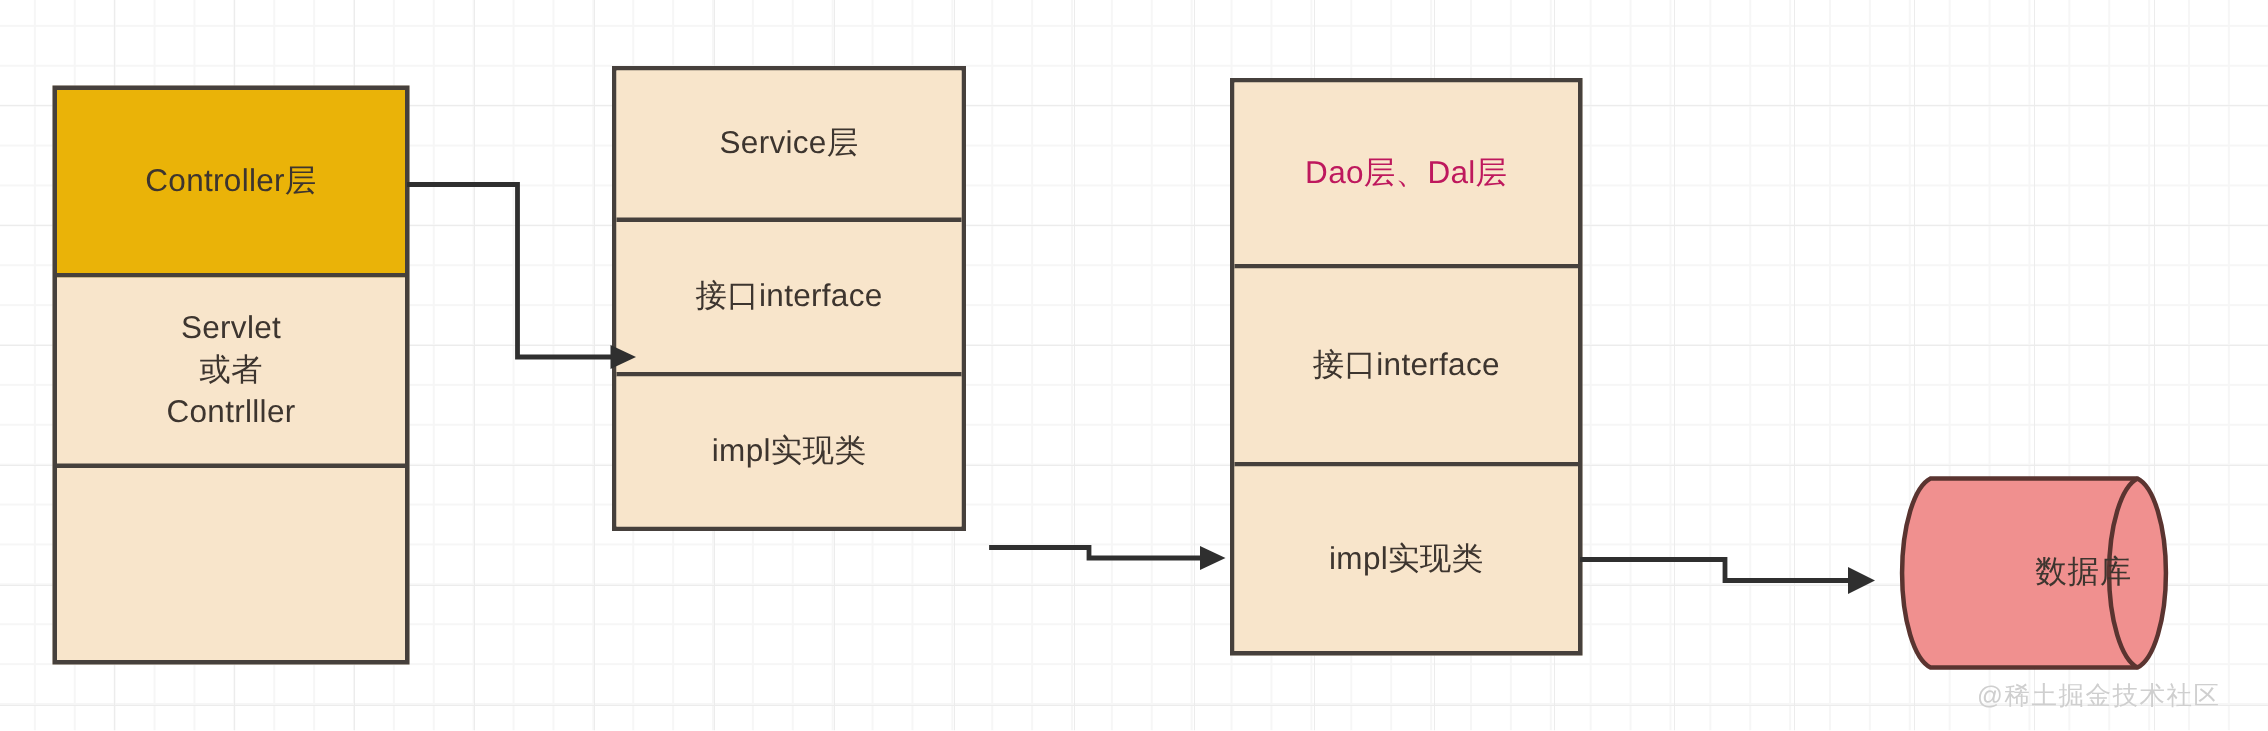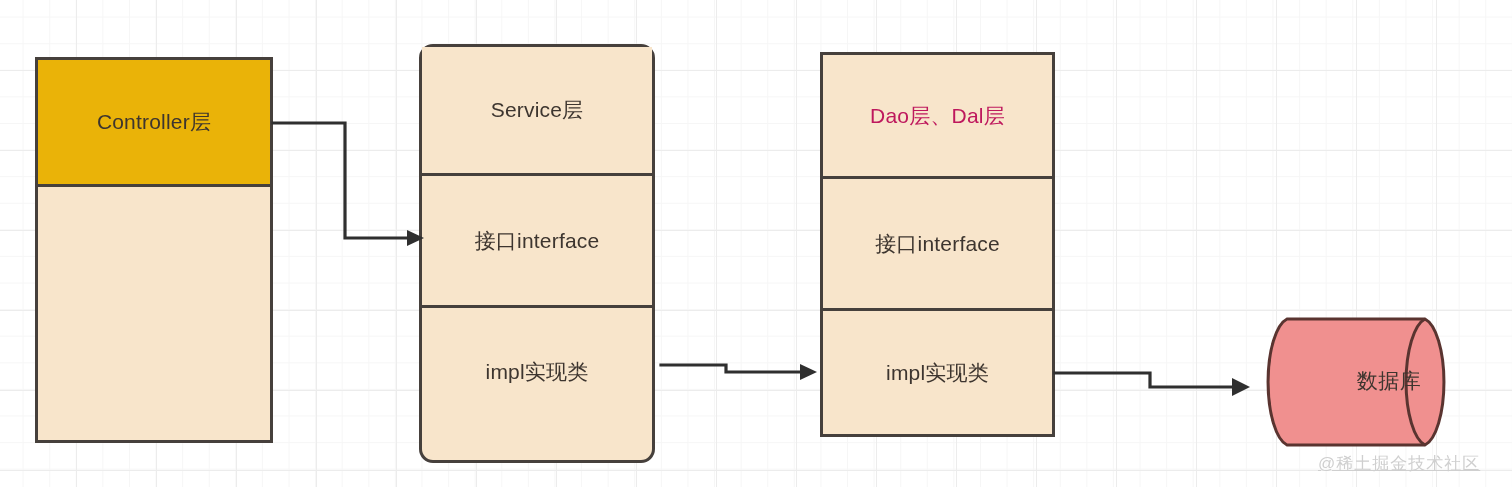--- a/index.html
+++ b/index.html
@@ -102,23 +102,26 @@
   }
 </style>
 </head>
 <body>
 
 <div id="canvas">
 
   <div id="stacks">
       <div class="stack" style="left: 35px; top: 57px; width: 238px; height: 386px; border-color: rgb(70, 64, 60); background: rgb(248, 229, 203);">
         <div class="cell" style="height: 127px; background: #eab308; color: rgb(61, 53, 47); border-bottom-color: rgb(70, 64, 60);">Controller层</div>
+        <div class="cell" style="height: 129px; background: rgb(248, 229, 203); color: rgb(61, 53, 47); border-bottom-color: rgb(70, 64, 60);">Servlet
+或者
+Contrlller</div>
         <div class="cell empty" style="height: 130px; background: rgb(248, 229, 203); color: rgb(61, 53, 47); border-bottom-color: rgb(70, 64, 60);"></div>
       </div>
-      <div class="stack" style="left: 419px; top: 44px; width: 236px; height: 419px; border-color: rgb(70, 64, 60); background: rgb(248, 229, 203); border-radius: 14px;">
+      <div class="stack" style="left: 408px; top: 44px; width: 236px; height: 310px; border-color: rgb(70, 64, 60); background: rgb(248, 229, 203);">
         <div class="cell" style="height: 129px; background: rgb(248, 229, 203); color: rgb(61, 53, 47); border-bottom-color: rgb(70, 64, 60);">Service层</div>
         <div class="cell" style="height: 132px; background: rgb(248, 229, 203); color: rgb(61, 53, 47); border-bottom-color: rgb(70, 64, 60);">接口interface</div>
         <div class="cell" style="height: 128px; background: rgb(248, 229, 203); color: rgb(61, 53, 47); border-bottom-color: rgb(70, 64, 60);">impl实现类</div>
       </div>
       <div class="stack" style="left: 820px; top: 52px; width: 235px; height: 385px; border-color: rgb(70, 64, 60); background: rgb(248, 229, 203);">
         <div class="cell" style="height: 126px; background: rgb(248, 229, 203); color: #be185d; border-bottom-color: rgb(70, 64, 60);">Dao层、Dal层</div>
         <div class="cell" style="height: 134px; background: rgb(248, 229, 203); color: rgb(61, 53, 47); border-bottom-color: rgb(70, 64, 60);">接口interface</div>
         <div class="cell" style="height: 125px; background: rgb(248, 229, 203); color: rgb(61, 53, 47); border-bottom-color: rgb(70, 64, 60);">impl实现类</div>
       </div>
     </div>
@@ -133,14 +136,14 @@
 
   <svg class="conn" id="connectors" viewBox="0 0 1512 487" xmlns="http://www.w3.org/2000/svg">
       <path d="M 273 123 L 345 123 L 345 238 L 418 238" stroke="#2f2f2f"></path>
       <polygon points="424,238 407,230 407,246" fill="#2f2f2f"></polygon>
       <path d="M 661 365 L 726 365 L 726 372 L 810 372" stroke="#2f2f2f"></path>
       <polygon points="817,372 800,364 800,380" fill="#2f2f2f"></polygon>
       <path d="M 1055 373 L 1150 373 L 1150 387 L 1242 387" stroke="#2f2f2f"></path>
       <polygon points="1250,387 1232,378 1232,396" fill="#2f2f2f"></polygon>
     </svg>
 
-  <div class="watermark" id="watermark" style="left: 1318px; top: 452px; color: rgb(207, 207, 207); text-decoration: underline;">@稀土掘金技术社区</div>
+  <div class="watermark" id="watermark" style="left: 1318px; top: 452px; color: rgb(207, 207, 207);">@稀土掘金技术社区</div>
 </div>
 
 </body></html>

